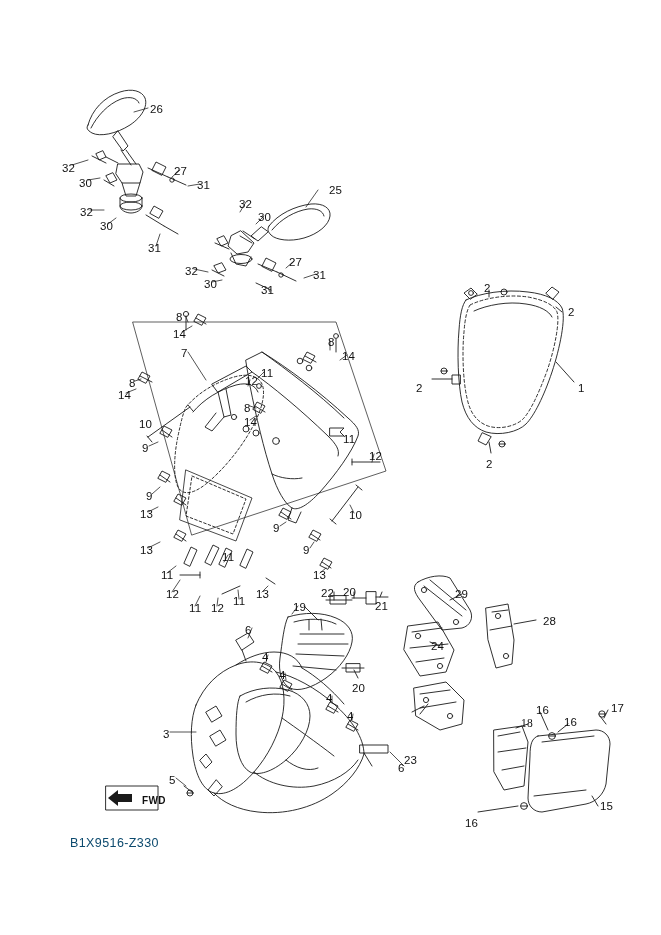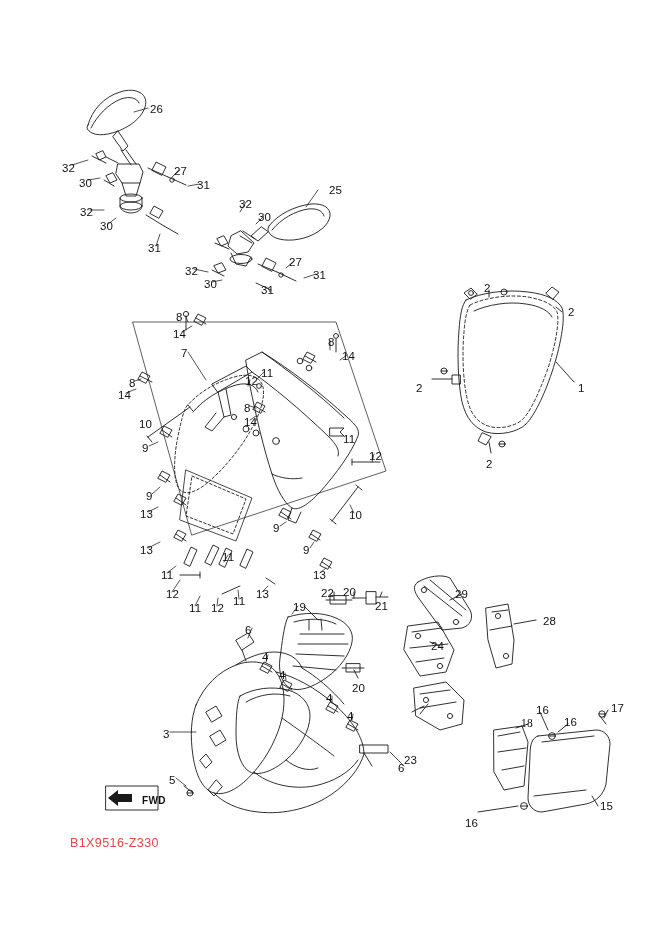--- a/index.html
+++ b/index.html
@@ -32,21 +32,21 @@
     line-height: 1;
     white-space: nowrap;
     letter-spacing: 0.2px;
   }
   #partcode {
     position: absolute;
     left: 70px;
     top: 836px;
     font-family: "Liberation Sans", sans-serif;
     font-size: 12.5px;
-    color: #ef4444;
+    color: #0c4a6e;
     letter-spacing: 0.4px;
     white-space: nowrap;
   }
   #fwd-label {
     position: absolute;
     left: 112px;
     top: 795px;
     font-family: "Liberation Sans", sans-serif;
     font-size: 10px;
     font-weight: bold;

